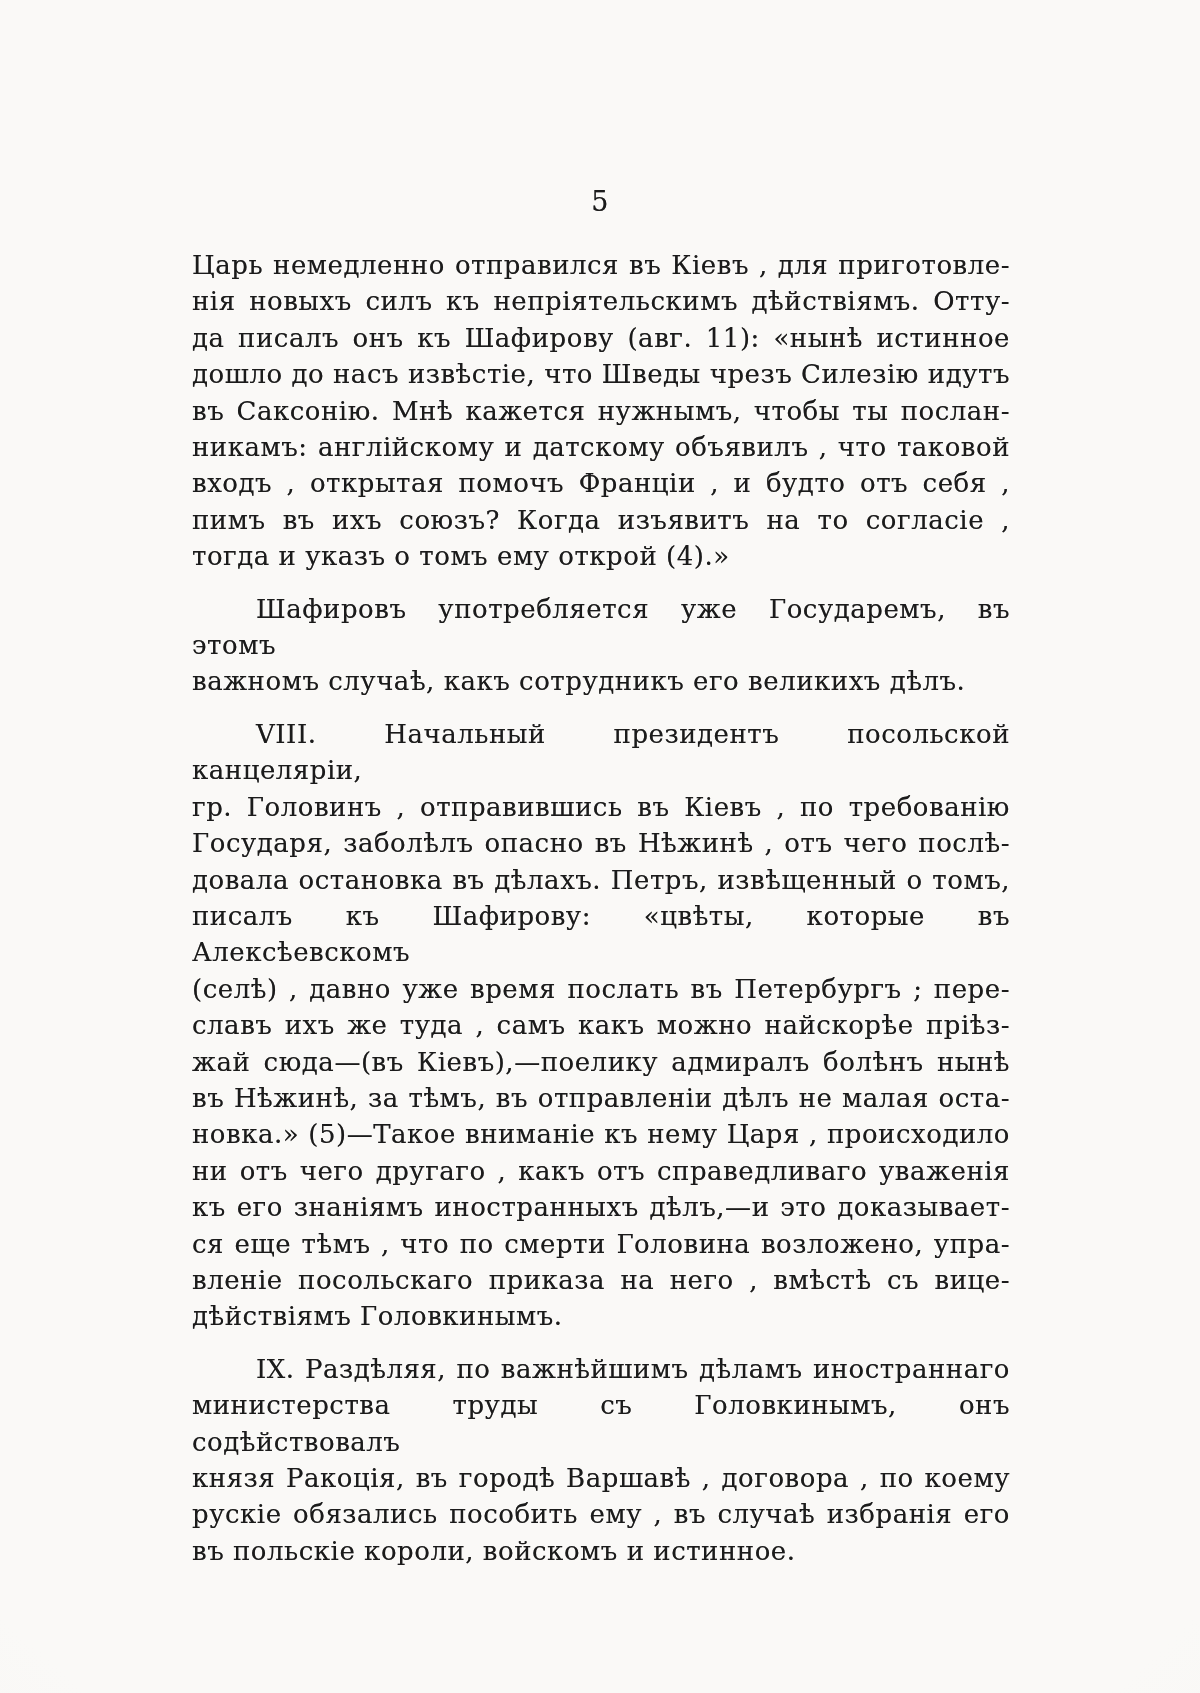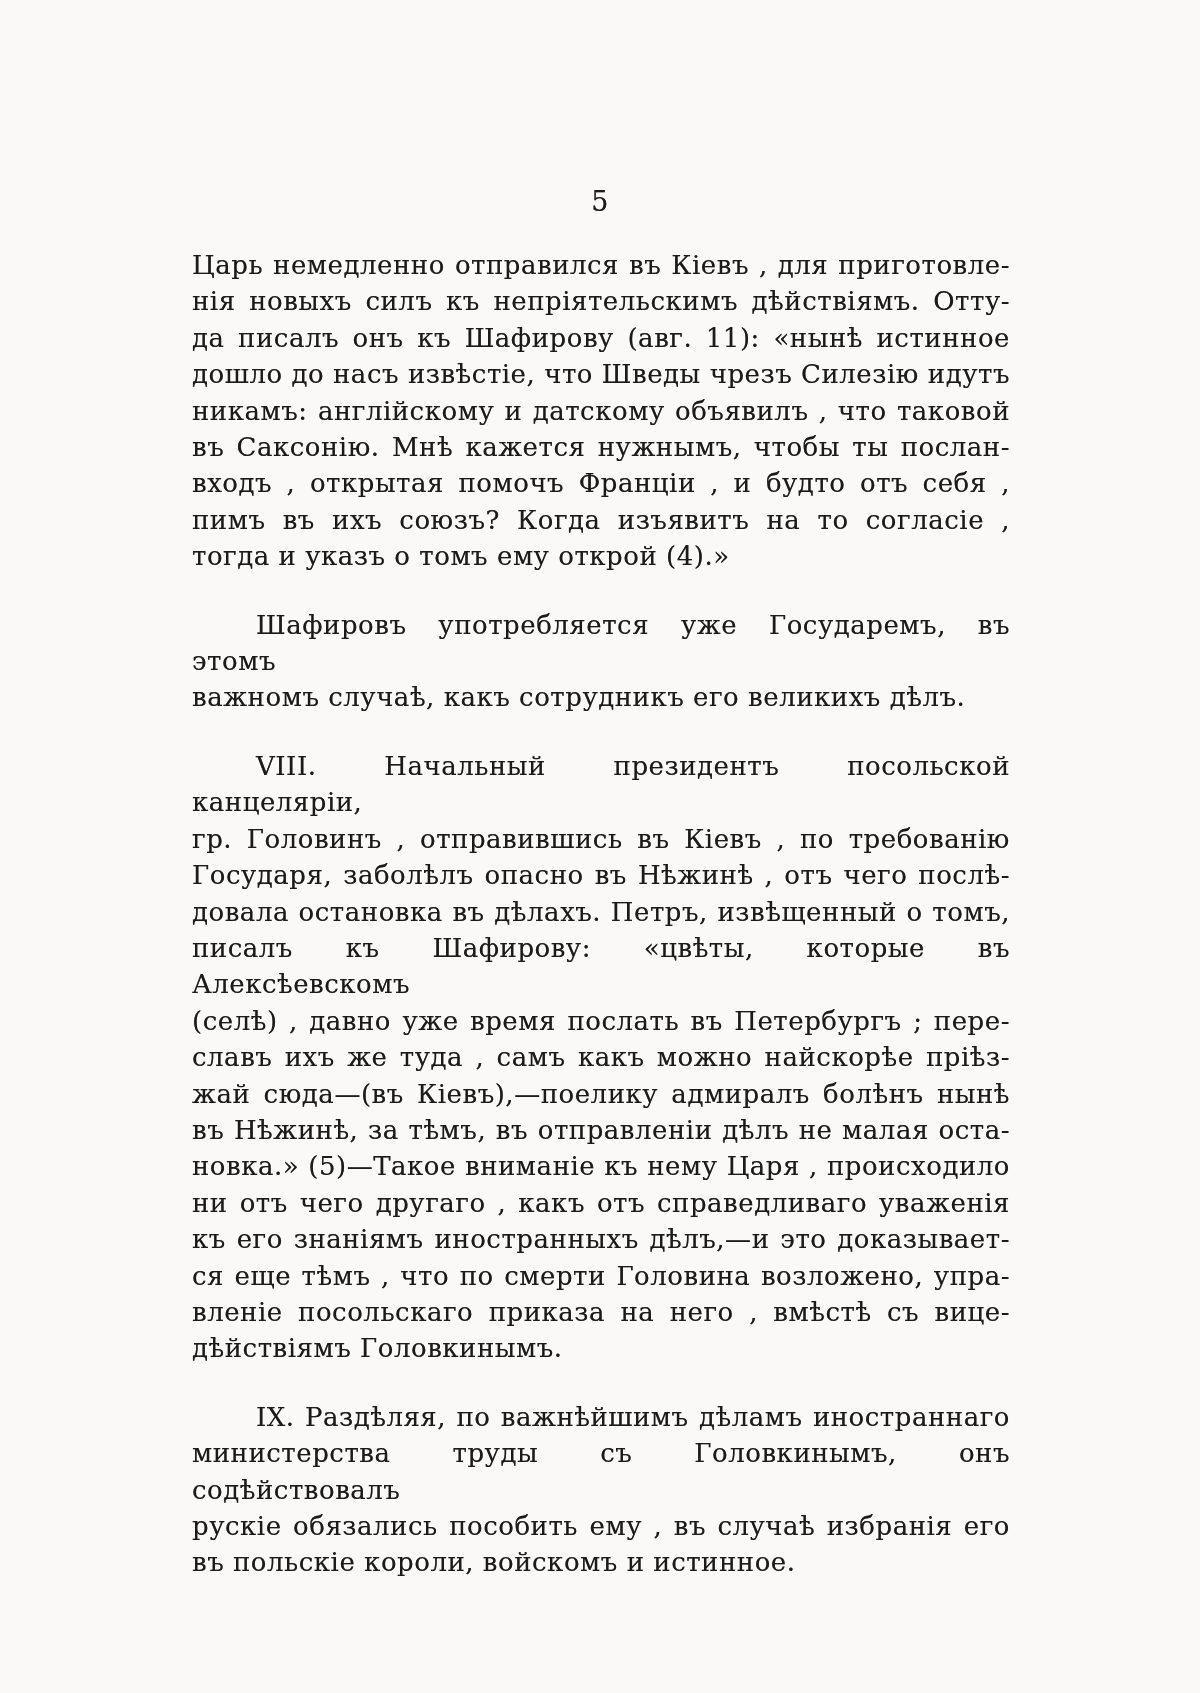--- a/index.html
+++ b/index.html
@@ -29,21 +29,21 @@
   .text-block {
     position: absolute;
     top: 247px;
     left: 192px;
     width: 818px;
     font-size: 26px;
     letter-spacing: 0.02em;
     text-shadow: 0 0 0.5px rgba(0,0,0,0.5);
   }
   .para + .para {
-    margin-top: 32px;
+    margin-top: 16px;
   }
   .line {
     line-height: 36.4px;
     text-align: justify;
     text-align-last: justify;
     white-space: normal;
   }
   .line.last {
     text-align-last: left;
   }
@@ -55,22 +55,22 @@
 <body>
 
 <div class="page-number">5</div>
 
 <div class="text-block" id="text-block">
     <div class="para">
       <div class="line">Царь немедленно отправился въ Кіевъ , для приготовле-</div>
       <div class="line">нія новыхъ силъ къ непріятельскимъ дѣйствіямъ. Отту-</div>
       <div class="line">да писалъ онъ къ Шафирову (авг. 11): «нынѣ истинное</div>
       <div class="line">дошло до насъ извѣстіе, что Шведы чрезъ Силезію идутъ</div>
+      <div class="line">въ Саксонію. Мнѣ кажется нужнымъ, чтобы ты послан-</div>
       <div class="line">никамъ: англійскому и датскому объявилъ , что таковой</div>
-      <div class="line">въ Саксонію. Мнѣ кажется нужнымъ, чтобы ты послан-</div>
       <div class="line">входъ , открытая помочъ Франціи , и будто отъ себя ,</div>
       <div class="line">пимъ въ ихъ союзъ? Когда изъявитъ на то согласіе ,</div>
       <div class="line last">тогда и указъ о томъ ему открой (4).»</div>
     </div>
     <div class="para">
       <div class="line indent">Шафировъ употребляется уже Государемъ, въ этомъ</div>
       <div class="line last">важномъ случаѣ, какъ сотрудникъ его великихъ дѣлъ.</div>
     </div>
     <div class="para">
       <div class="line indent">VIII. Начальный президентъ посольской канцеляріи,</div>
@@ -85,16 +85,17 @@
       <div class="line">новка.» (5)—Такое вниманіе къ нему Царя , происходило</div>
       <div class="line">ни отъ чего другаго , какъ отъ справедливаго уваженія</div>
       <div class="line">къ его знаніямъ иностранныхъ дѣлъ,—и это доказывает-</div>
       <div class="line">ся еще тѣмъ , что по смерти Головина возложено, упра-</div>
       <div class="line">вленіе посольскаго приказа на него , вмѣстѣ съ вице-</div>
       <div class="line last">дѣйствіямъ Головкинымъ.</div>
     </div>
     <div class="para">
       <div class="line indent">IX. Раздѣляя, по важнѣйшимъ дѣламъ иностраннаго</div>
       <div class="line">министерства труды съ Головкинымъ, онъ содѣйствовалъ</div>
+      <div class="line">князя Ракоція, въ городѣ Варшавѣ , договора , по коему</div>
       <div class="line">рускіе обязались пособить ему , въ случаѣ избранія его</div>
       <div class="line last">въ польскіе короли, войскомъ и истинное.</div>
     </div>
   </div>
 
 </body></html>

